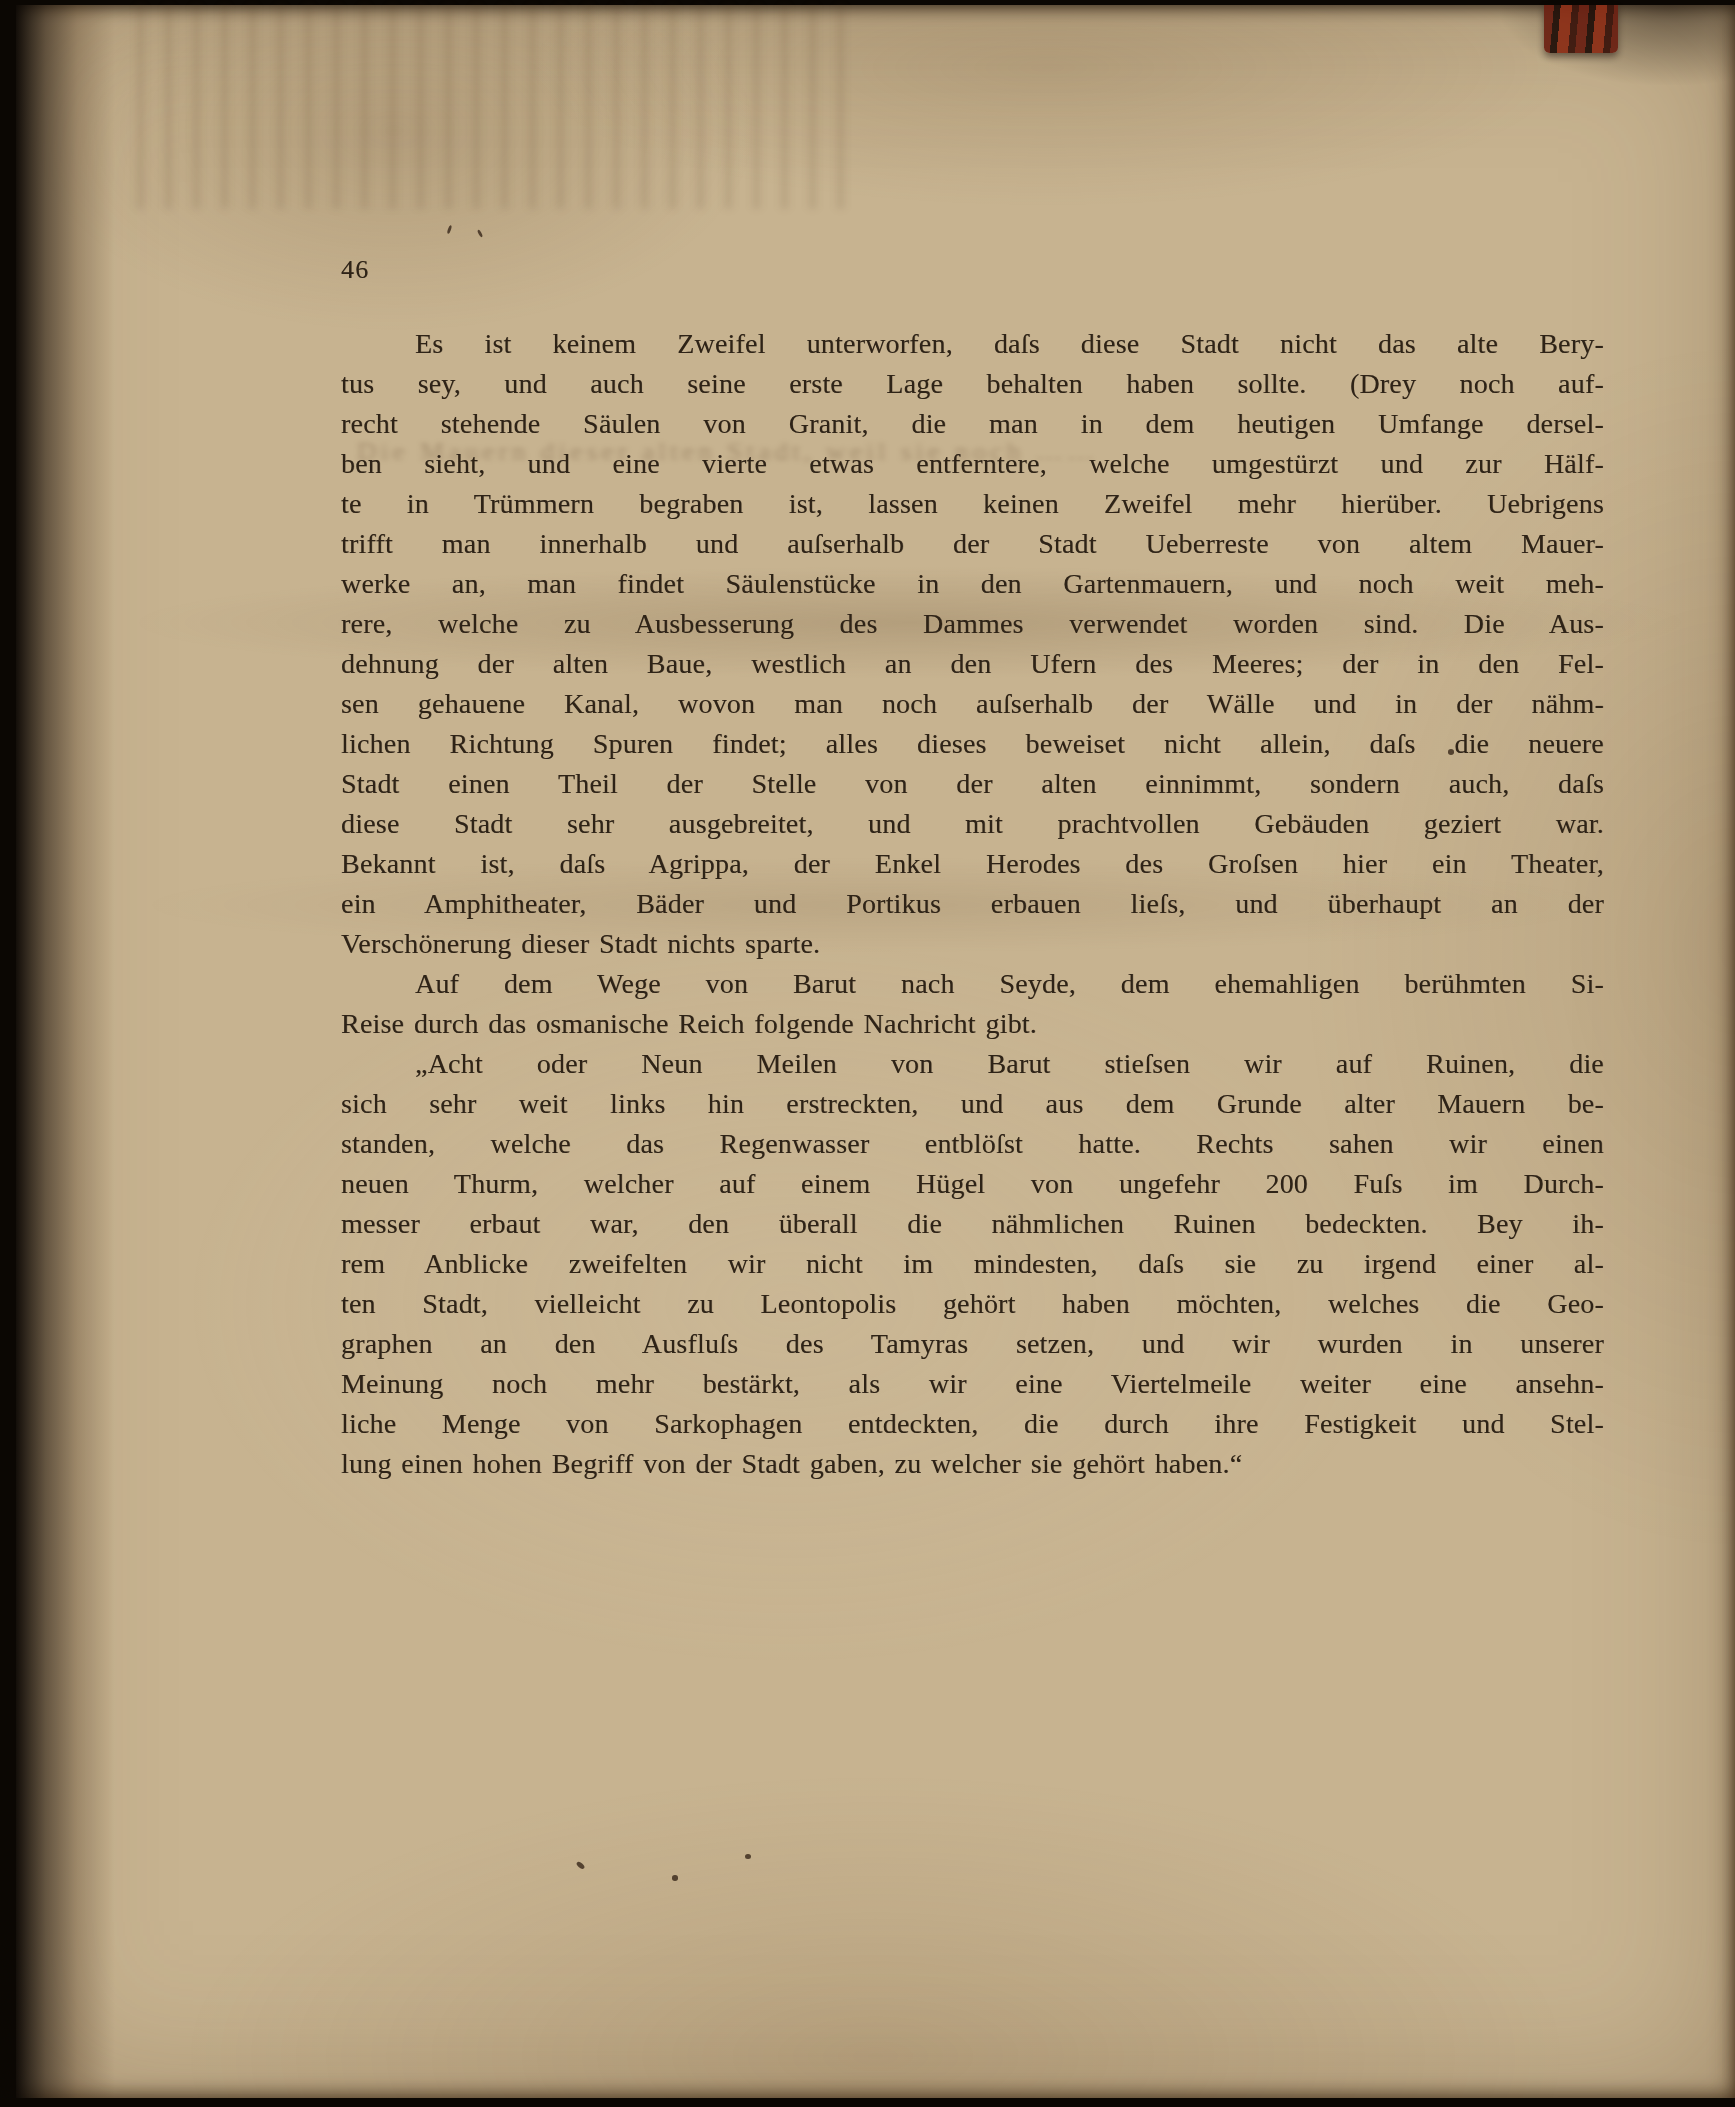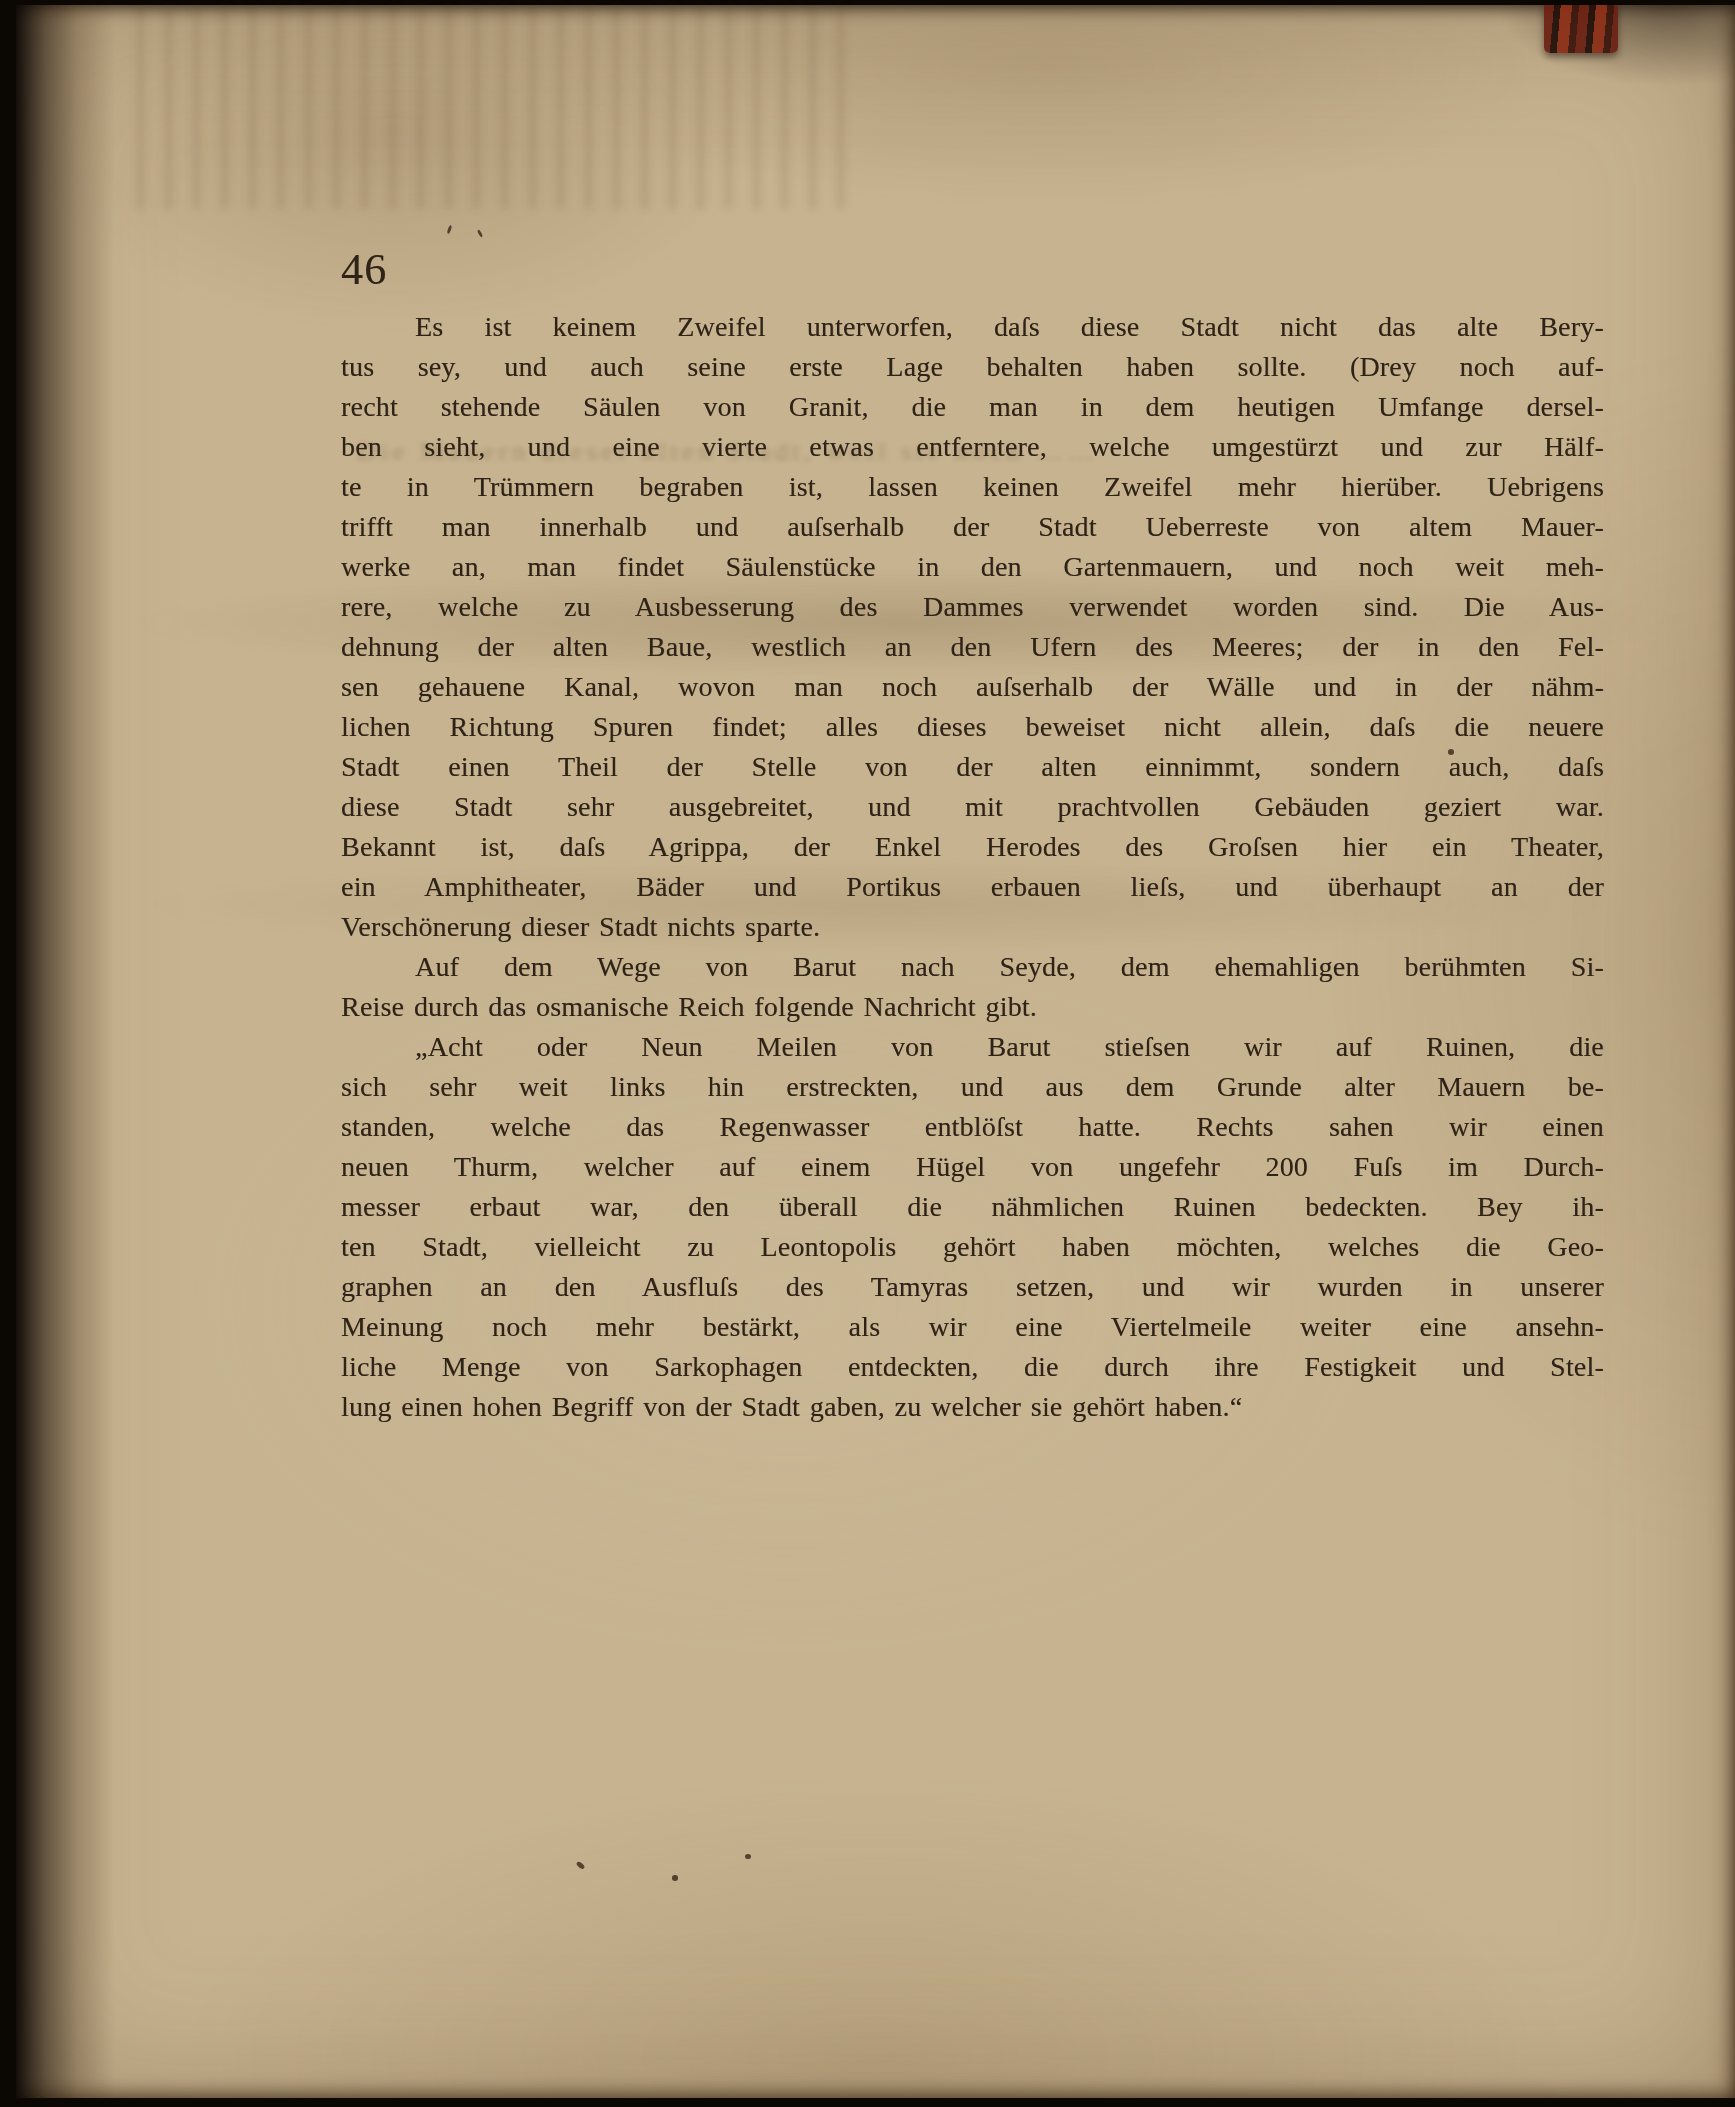--- a/index.html
+++ b/index.html
@@ -60,24 +60,24 @@
     filter: blur(3.1px);
     opacity: 0.38;
     transform: scaleY(0.9);
     white-space: nowrap; overflow: hidden;
   }
   .content {
     position: absolute; left: 0; top: 0; right: 0;
     padding: 247px 131px 0 325px;
   }
   .page-number {
-    font-size: 44px; line-height: 35px;
+    font-size: 26px; line-height: 35px;
     color: #2e2317;
     letter-spacing: 1.2px;
-    margin-bottom: 20px;
+    margin-bottom: 37px;
     text-shadow: 0.4px 0.4px 0.6px rgba(46,35,23,0.4);
   }
   .body-text {
     color: #2e2317;
     font-size: 28px;
     line-height: 40px;
     word-spacing: 2.5px;
     letter-spacing: 0.2px;
     text-shadow: 0.4px 0.4px 0.6px rgba(46,35,23,0.35);
   }
@@ -127,20 +127,21 @@
         <div class="para indent">
           <div class="line first">Auf dem Wege von Barut nach Seyde, dem ehemahligen berühmten Si-</div>
           <div class="line last">Reise durch das osmanische Reich folgende Nachricht gibt.</div>
         </div>
         <div class="para indent">
           <div class="line first">„Acht oder Neun Meilen von Barut stieſsen wir auf Ruinen, die</div>
           <div class="line">sich sehr weit links hin erstreckten, und aus dem Grunde alter Mauern be-</div>
           <div class="line">standen, welche das Regenwasser entblöſst hatte. Rechts sahen wir einen</div>
           <div class="line">neuen Thurm, welcher auf einem Hügel von ungefehr 200 Fuſs im Durch-</div>
           <div class="line">messer erbaut war, den überall die nähmlichen Ruinen bedeckten. Bey ih-</div>
+          <div class="line">rem Anblicke zweifelten wir nicht im mindesten, daſs sie zu irgend einer al-</div>
           <div class="line">ten Stadt, vielleicht zu Leontopolis gehört haben möchten, welches die Geo-</div>
           <div class="line">graphen an den Ausfluſs des Tamyras setzen, und wir wurden in unserer</div>
           <div class="line">Meinung noch mehr bestärkt, als wir eine Viertelmeile weiter eine ansehn-</div>
           <div class="line">liche Menge von Sarkophagen entdeckten, die durch ihre Festigkeit und Stel-</div>
           <div class="line last">lung einen hohen Begriff von der Stadt gaben, zu welcher sie gehört haben.“</div>
         </div>
       </div>
   </div>
 
   <div class="speck s1"></div>

